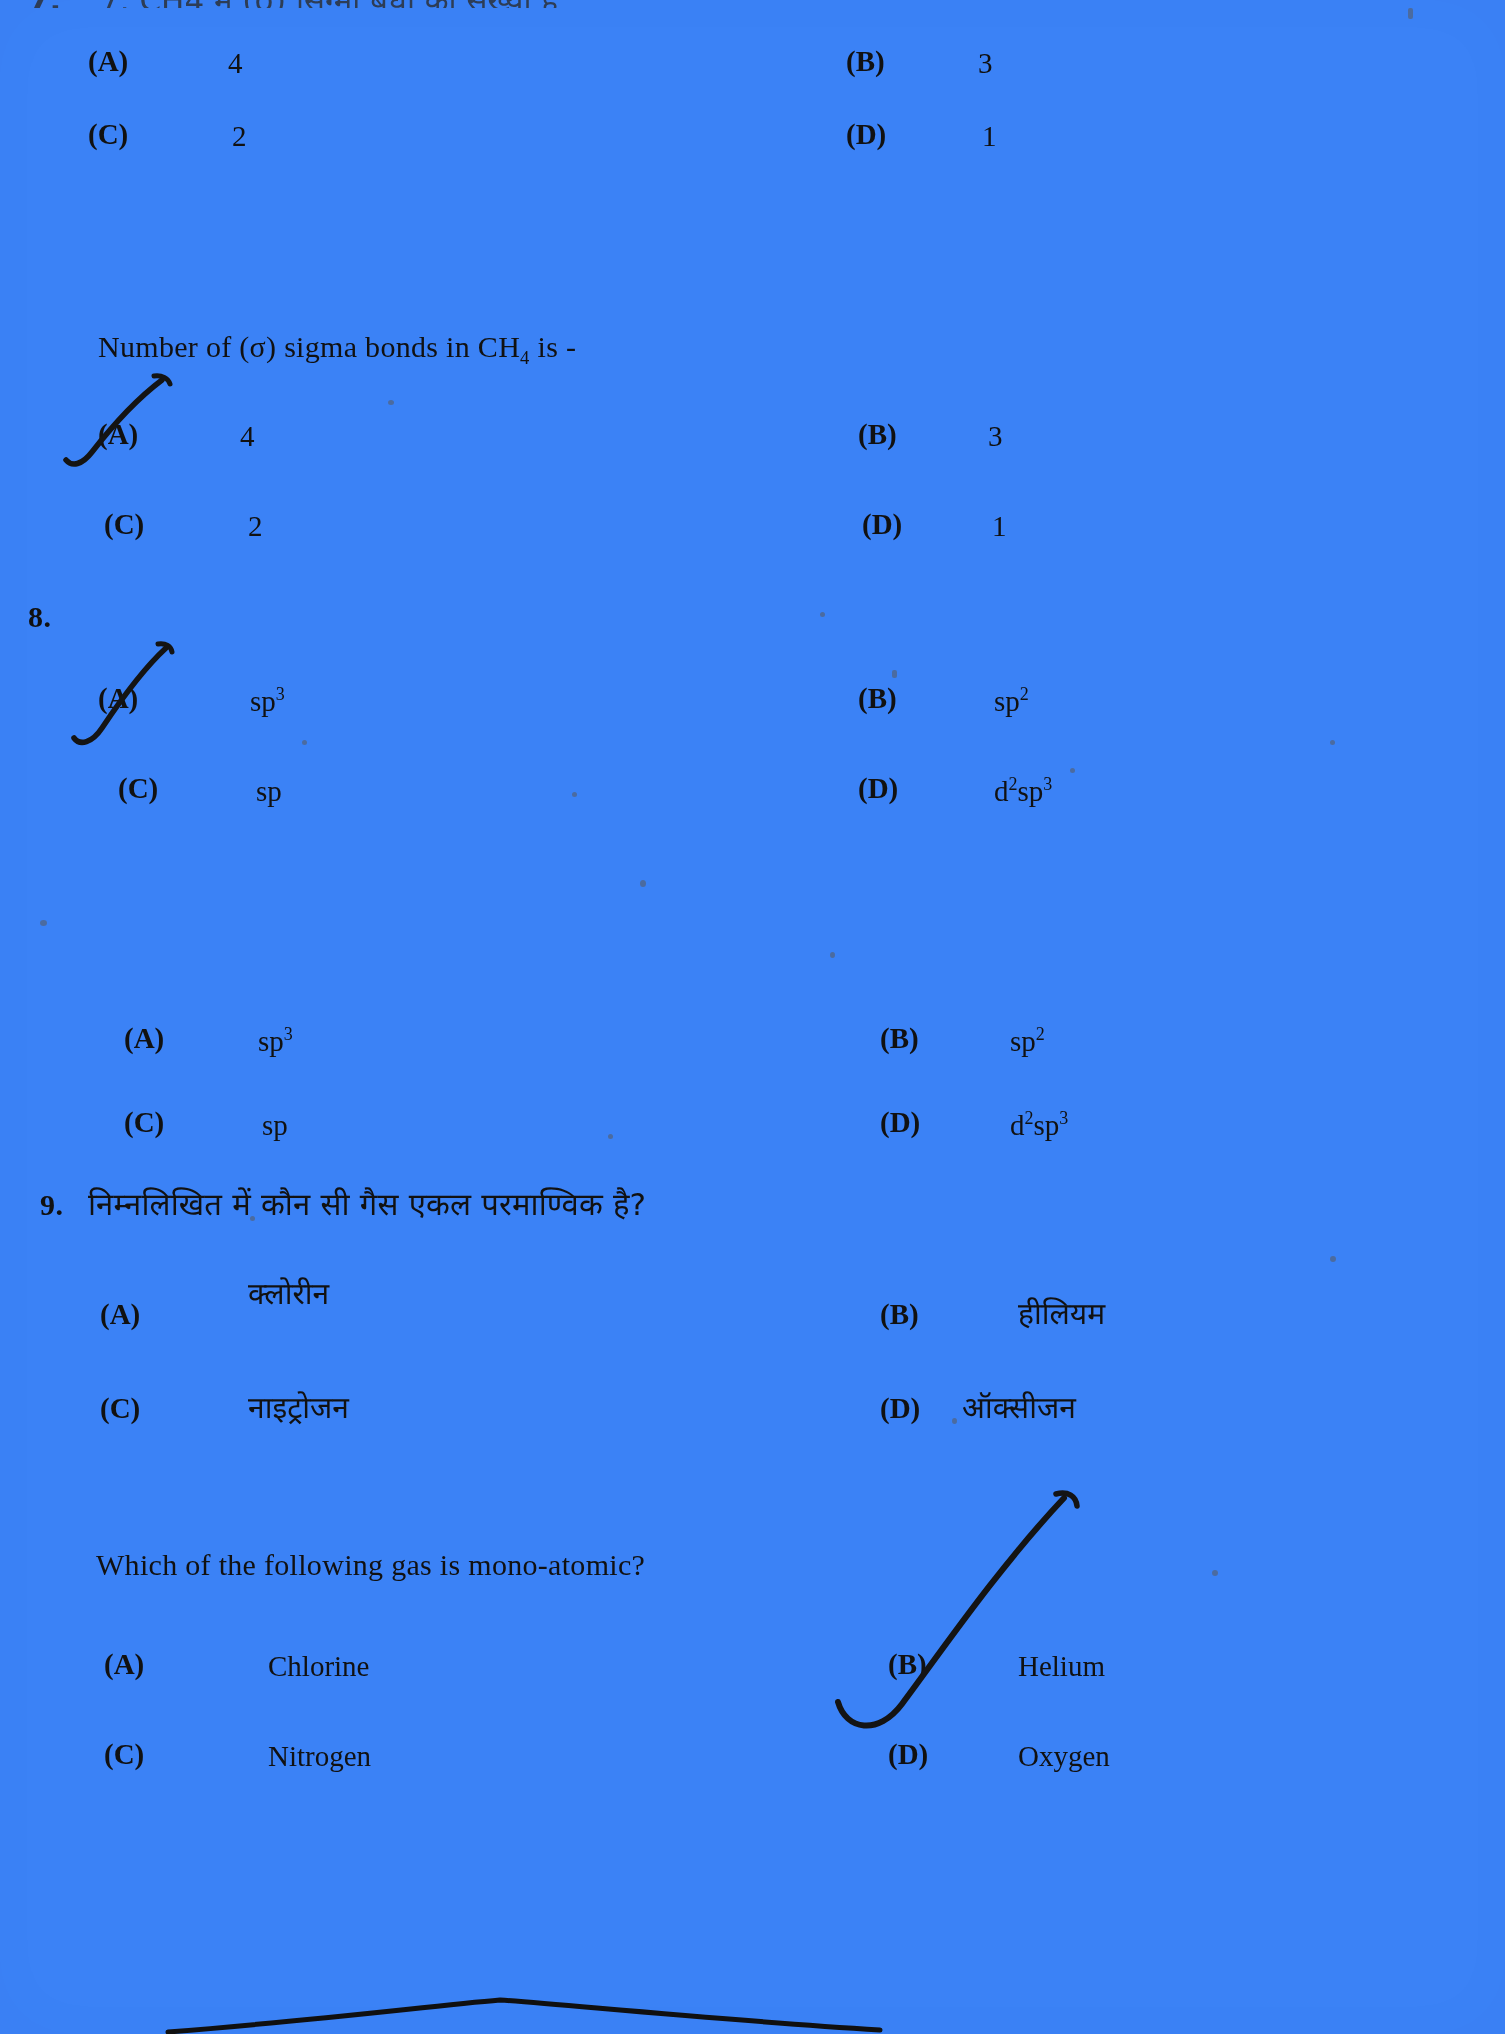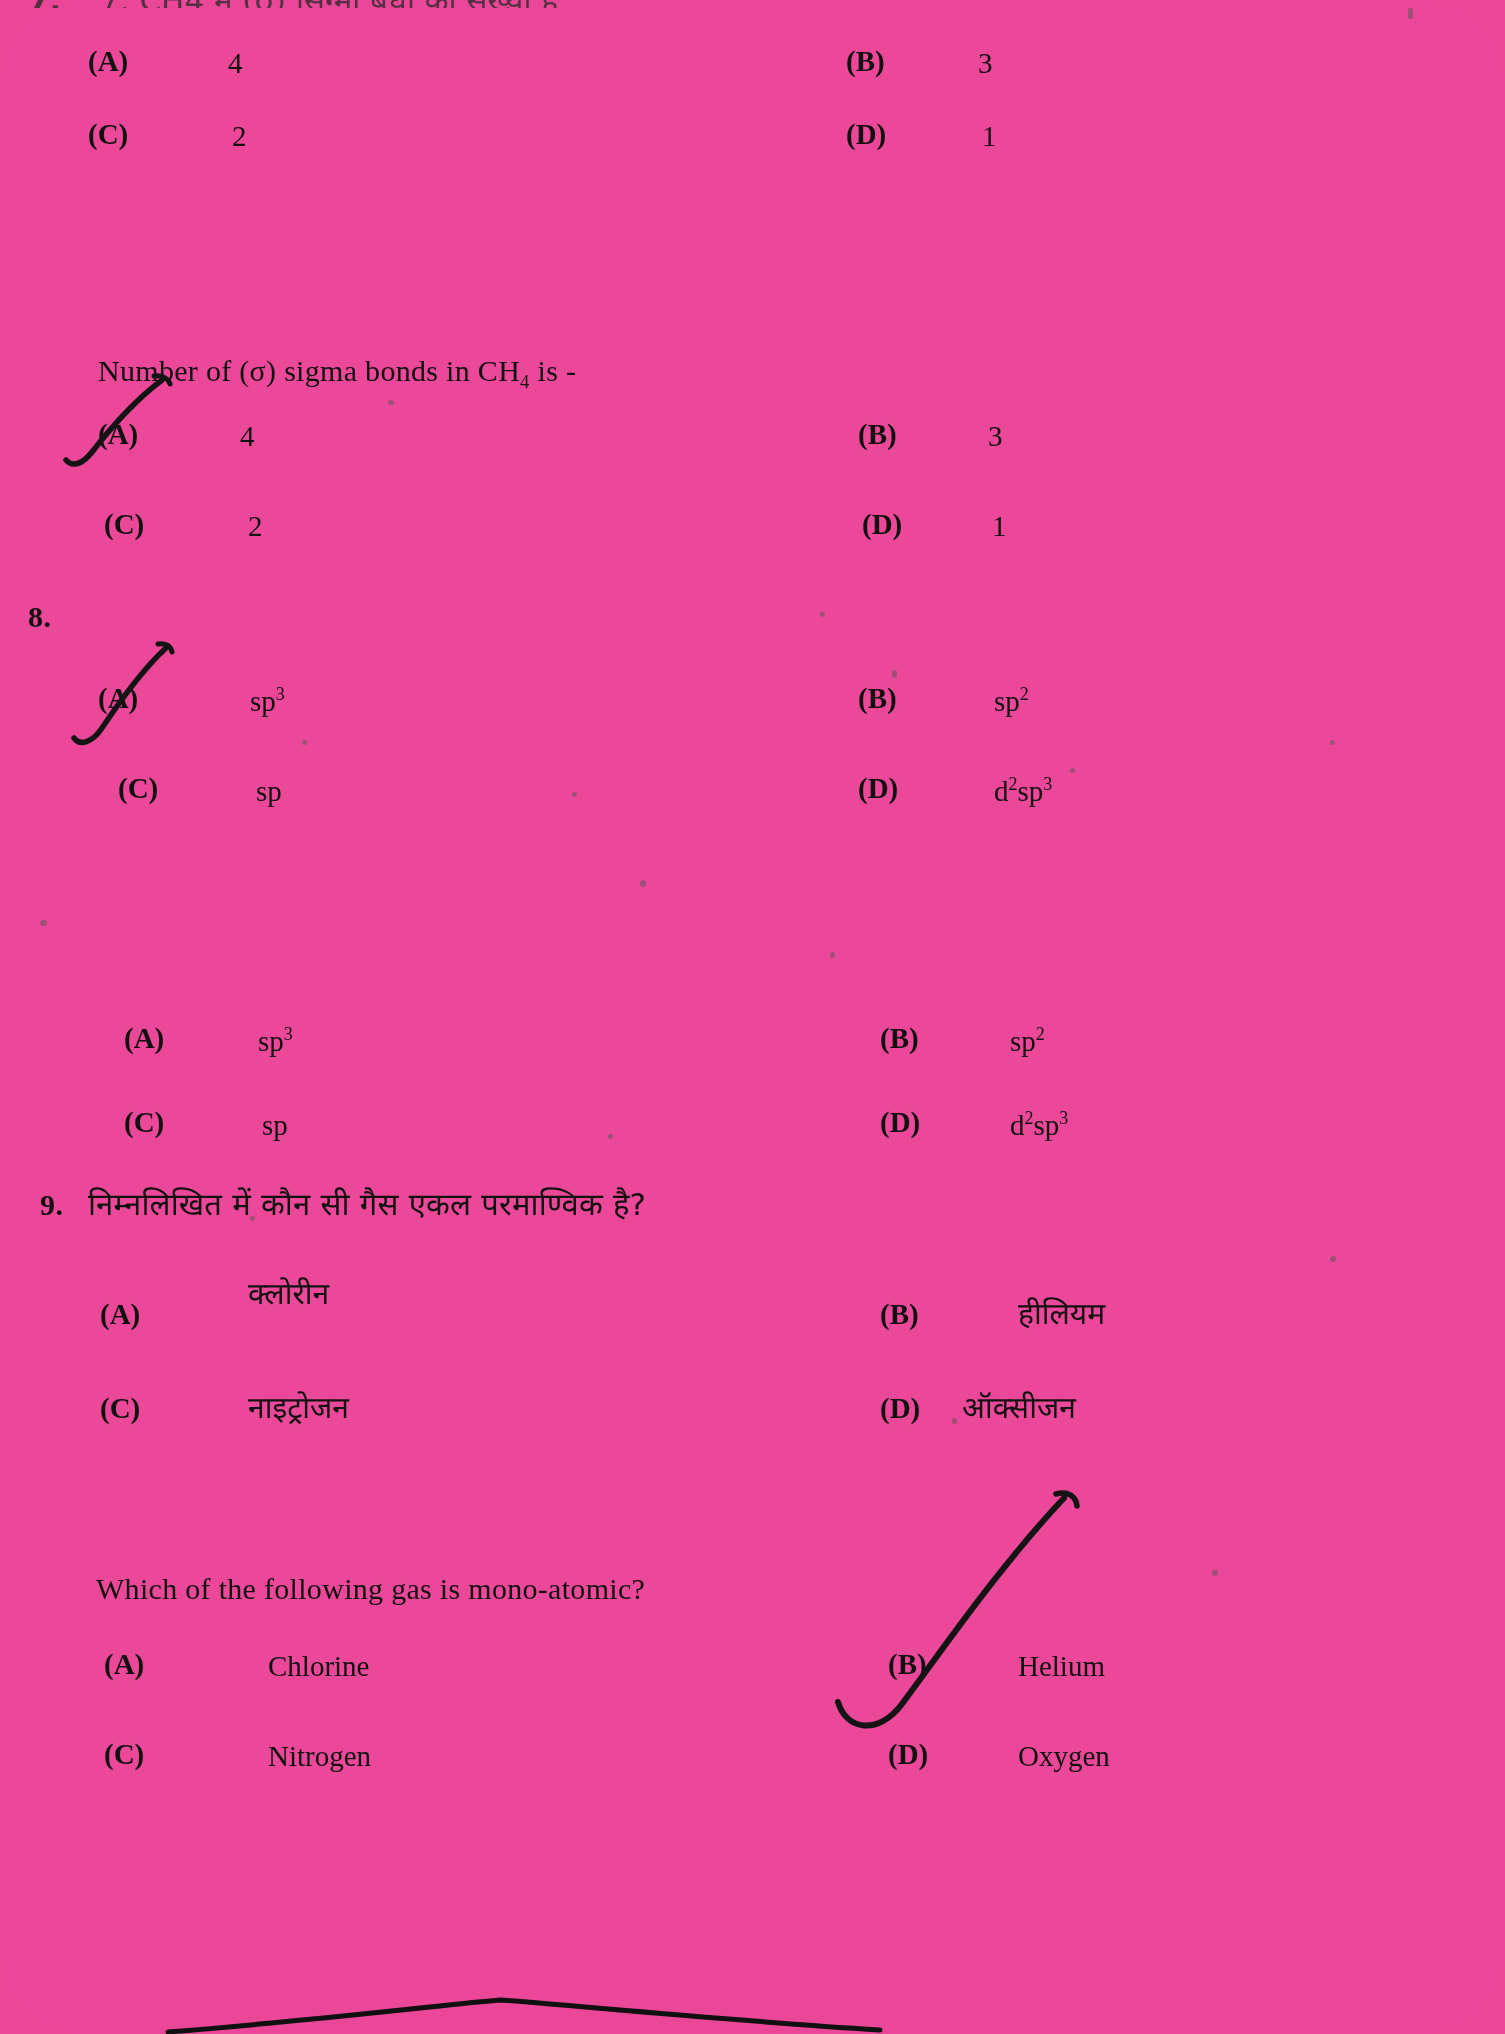--- a/index.html
+++ b/index.html
@@ -10,21 +10,21 @@
   }
   body {
     font-family: "Liberation Serif", "DejaVu Serif", serif;
     color: #111111;
   }
 
   .page {
     position: relative;
     width: 1505px;
     height: 2034px;
-    background: #ec4899;
+    background: #3b82f6;
     overflow: hidden;
     
     box-shadow: inset 0 0 80px rgba(0,0,0,0.015);
   }
 
   
   .abs { position: absolute; }
 
   .qnum {
     font-weight: bold;
@@ -37,21 +37,20 @@
     font-family: "DejaVu Sans", "Liberation Sans", sans-serif;
     letter-spacing: 0.2px;
     white-space: nowrap;
   }
 
   .qtext-en {
     font-size: 30px;
     font-family: "Liberation Serif", "DejaVu Serif", serif;
     white-space: nowrap;
     letter-spacing: 0.3px;
-    margin-top: 24px;
   }
 
   .opt-label {
     font-weight: bold;
     font-size: 29px;
     font-family: "Liberation Serif", "DejaVu Serif", serif;
   }
 
   .opt-val-en {
     font-size: 29px;

